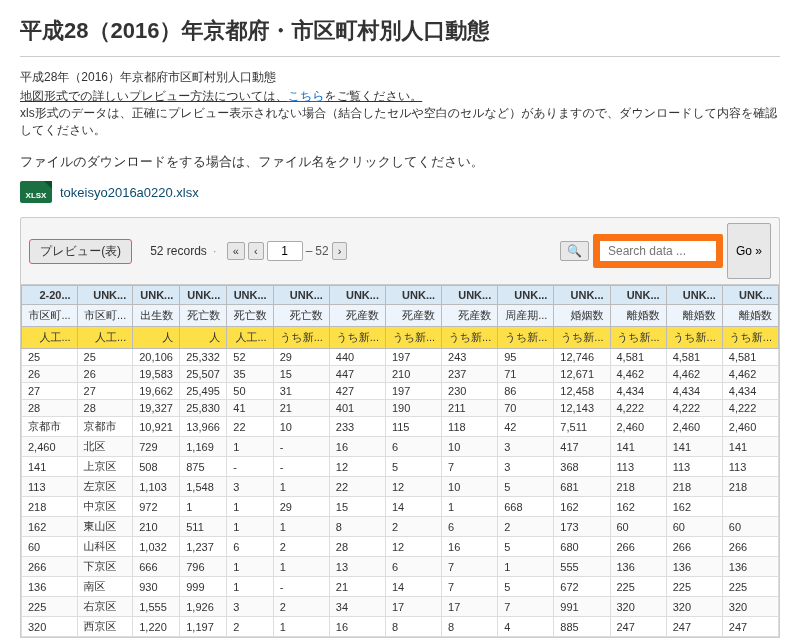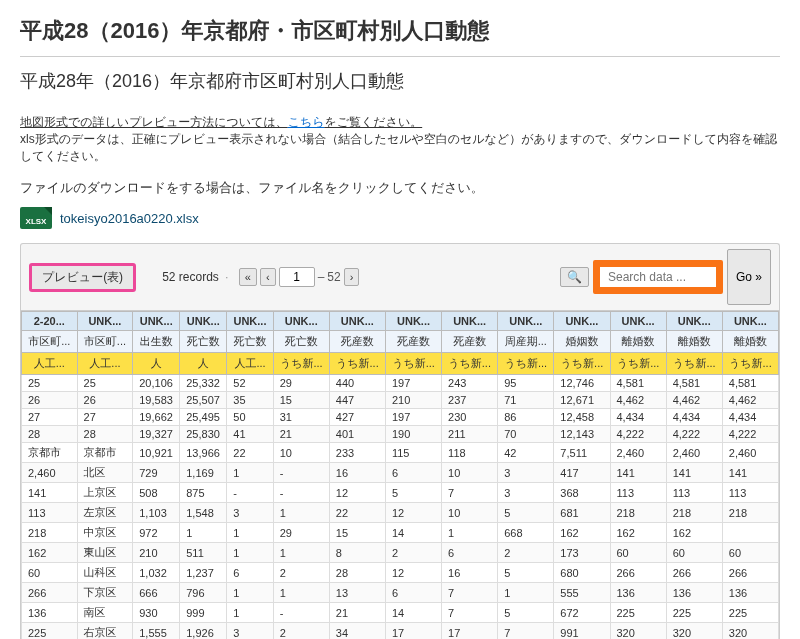--- a/index.html
+++ b/index.html
@@ -1,45 +1,45 @@
 <!DOCTYPE html>
 <html><head>
   <meta charset="utf-8">
   <style>
     * { box-sizing: border-box; margin: 0; padding: 0; }
     body { font-family: sans-serif; font-size: 13px; color: #333; background: #fff; padding: 16px 20px; }
 
     h1 { font-size: 22px; font-weight: bold; margin-bottom: 12px; padding-bottom: 10px; border-bottom: 1px solid #ccc; }
 
-    .subtitle { font-size: 18px; margin-bottom: 21px; }
+    .subtitle { font-size: 12px; margin-bottom: 2px; }
     .note1 { font-size: 12px; margin-bottom: 0; color: #333; text-decoration: underline; }
     .note1 a { color: #0066cc; }
     .note2 { font-size: 12px; margin-bottom: 14px; color: #333; }
     .download-note { font-size: 13px; margin-bottom: 10px; }
 
     .file-row { display: flex; align-items: center; gap: 8px; margin-bottom: 14px; }
     .xlsx-icon { width: 32px; height: 22px; background: #1a7040; color: #fff; font-size: 8px; font-weight: bold; display: flex; align-items: flex-end; justify-content: center; padding-bottom: 3px; border-radius: 2px; position: relative; }
     .xlsx-icon::before { content: ''; position: absolute; top: 0; right: 0; width: 0; height: 0; border-style: solid; border-width: 0 8px 8px 0; border-color: transparent #0d4d28 transparent transparent; }
     .file-link { color: #0c4a6e; font-size: 13px; text-decoration: none; }
 
     .toolbar { display: flex; align-items: center; gap: 6px; margin-bottom: 0; border: 1px solid #ccc; border-bottom: none; background: #f5f5f5; padding: 5px 8px; border-radius: 3px 3px 0 0; }
-    .preview-btn { background: #e8e8e8; border: 3px solid #ec4899; border-radius: 3px; padding: 3px 10px; font-size: 12px; cursor: pointer; color: #333; }
-    .records-count { font-size: 12px; color: #333; margin-left: 20px; }
+    .preview-btn { background: #e8e8e8; border: 1px solid #ec4899; border-radius: 3px; padding: 3px 10px; font-size: 12px; cursor: pointer; color: #333; }
+    .records-count { font-size: 12px; color: #333; margin-left: 12px; }
     .pagination { display: flex; align-items: center; gap: 3px; margin-left: 4px; }
     .pag-btn { border: 1px solid #aaa; background: #e8e8e8; border-radius: 2px; padding: 2px 5px; font-size: 11px; cursor: pointer; color: #333; }
     .pag-input { border: 1px solid #aaa; border-radius: 2px; padding: 2px 4px; width: 36px; font-size: 12px; text-align: center; }
     .pag-sep { font-size: 12px; color: #555; }
     .search-area { display: flex; align-items: center; gap: 4px; margin-left: auto; }
     .search-icon-btn { border: 1px solid #aaa; background: #e8e8e8; border-radius: 2px; padding: 2px 6px; font-size: 12px; cursor: pointer; }
     .search-input { border: 7px solid #f97316; border-radius: 2px; padding: 3px 8px; font-size: 12px; width: 130px; color: #999; }
     .go-btn { border: 1px solid #aaa; background: #e8e8e8; border-radius: 2px; padding: 20px 8px; font-size: 12px; cursor: pointer; }
 
     .data-table-wrapper { overflow-x: auto; border: 1px solid #ccc; }
     table { border-collapse: collapse; width: max-content; min-width: 100%; font-size: 11px; }
-    thead tr th { background: #d9e8f5; border: 1px solid #bbb; padding: 3px 6px; text-align: center; font-weight: bold; white-space: nowrap; color: #333; }
+    thead tr th { background: #d9e8f5; border: 1px solid #bbb; padding: 3px 6px; text-align: right; font-weight: bold; white-space: nowrap; color: #333; }
     thead tr.header-row-2 th { background: #eef4fb; font-weight: normal; }
     thead tr.header-row-3 th { background: #fde047; font-weight: normal; }
     tbody tr td { border: 1px solid #ddd; padding: 2px 6px; white-space: nowrap; }
     tbody tr:nth-child(even) td { background: #fafafa; }
     tbody tr:nth-child(odd) td { background: #fff; }
   </style>
 </head>
 <body>
 
 <h1>平成28（2016）年京都府・市区町村別人口動態</h1>

